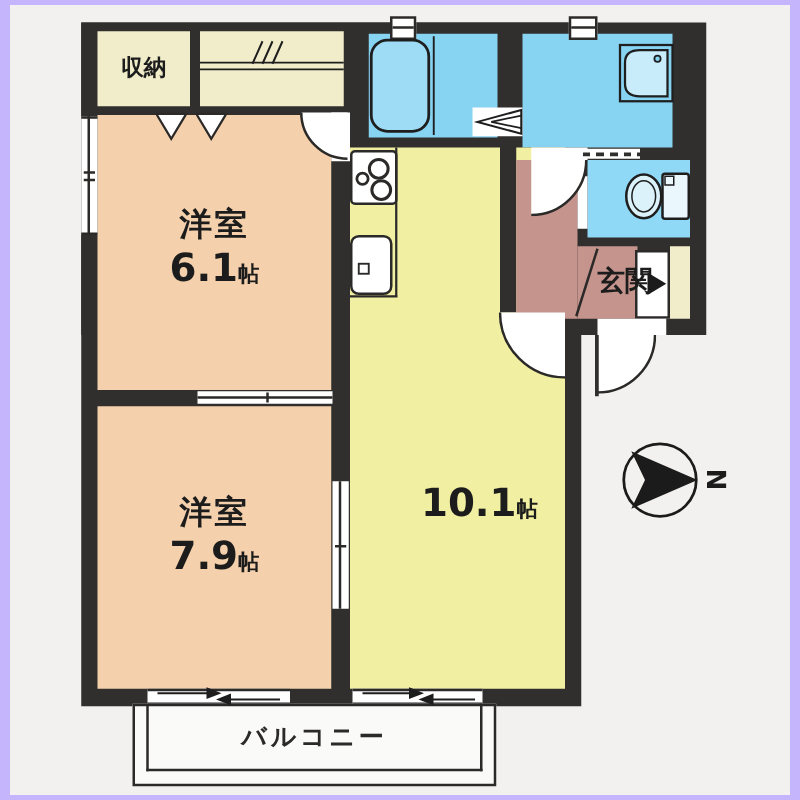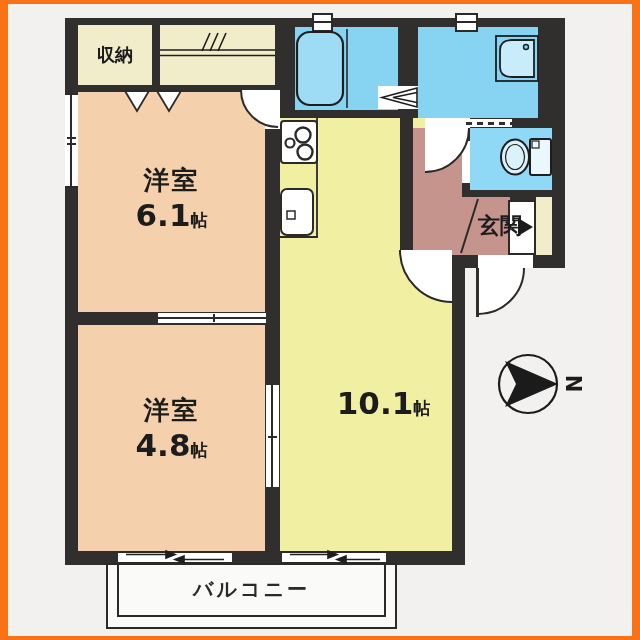--- a/index.html
+++ b/index.html
@@ -1,16 +1,16 @@
 <!DOCTYPE html>
 <html><head>
 <meta charset="utf-8">
 <style>
   html,body{margin:0;padding:0;background:#ffffff;}
-  #stage{position:relative;width:640px;height:640px;background:#f97316;overflow:hidden;
+  #stage{position:relative;width:640px;height:640px;background:#c4b5fd;overflow:hidden;
          font-family:"DejaVu Sans","Liberation Sans",sans-serif;}
   .abs{position:absolute;}
   .bg{left:8px;top:4px;width:624px;height:632px;background:#f2f1ef;}
   .wall{background:#312f2d;}
   .room{box-sizing:border-box;}
   .white{background:#ffffff;}
   .lbl{position:absolute;text-align:center;color:#1c1c1c;line-height:1.1;white-space:nowrap;}
   .disc{position:absolute;background:#ffffff;border:2px solid #2b2a28;border-radius:50%;box-sizing:border-box;}
   svg{position:absolute;left:0;top:0;pointer-events:none;}
   .tick{background:#2b2a28;}
@@ -158,21 +158,21 @@
 
   <div class="lbl" style="left:78px;top:45px;width:74px;font-size:18px;font-weight:bold;">収納</div>
 
   <div class="lbl" style="left:78px;top:166px;width:187px;font-size:26px;font-weight:bold;letter-spacing:2px;">洋室</div>
   <div class="lbl" style="left:78px;top:198px;width:187px;">
     <span class="num">6.1</span><span class="unit">帖</span>
   </div>
 
   <div class="lbl" style="left:78px;top:396px;width:187px;font-size:26px;font-weight:bold;letter-spacing:2px;">洋室</div>
   <div class="lbl" style="left:78px;top:428px;width:187px;">
-    <span class="num">4.8</span><span class="unit">帖</span>
+    <span class="num">7.9</span><span class="unit">帖</span>
   </div>
 
   <div class="lbl" style="left:280px;top:386px;width:207px;">
     <span class="num">10.1</span><span class="unit">帖</span>
   </div>
 
   <div class="lbl" style="left:455px;top:214px;width:90px;font-size:22px;font-weight:bold;">玄関</div>
 
   <div class="lbl" style="left:106px;top:578px;width:291px;font-size:20px;font-weight:bold;letter-spacing:3px;color:#2b2a28;">バルコニー</div>
 

